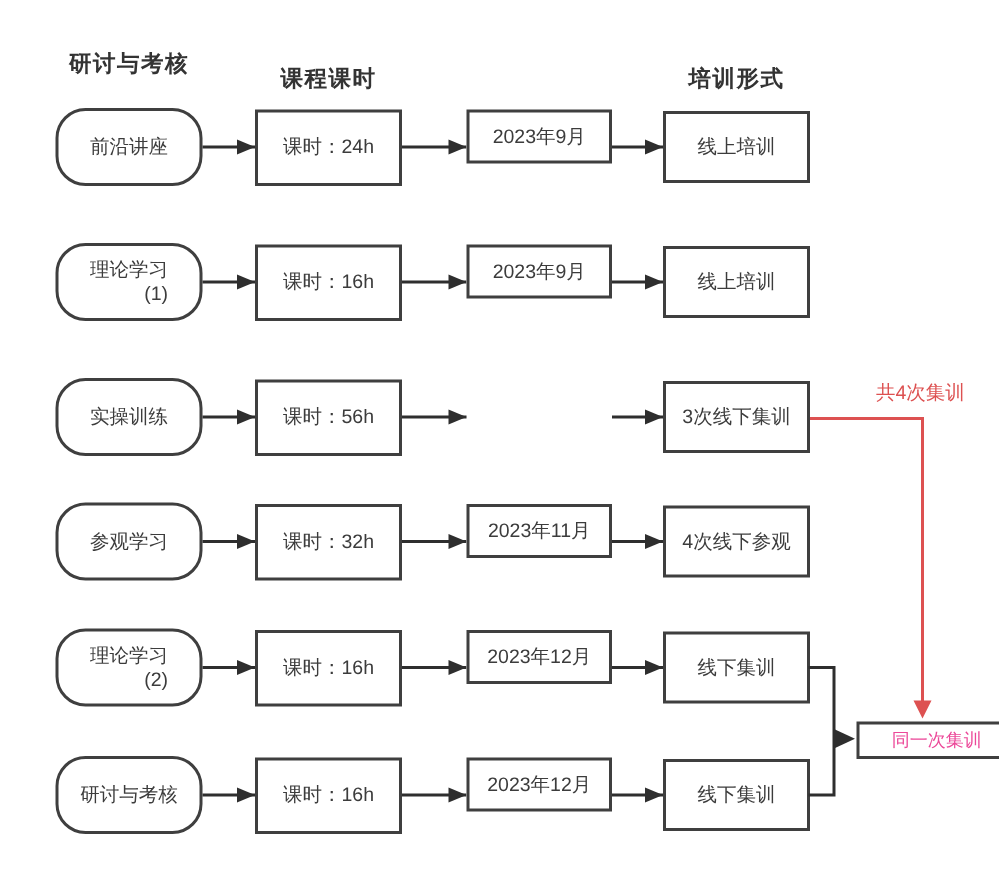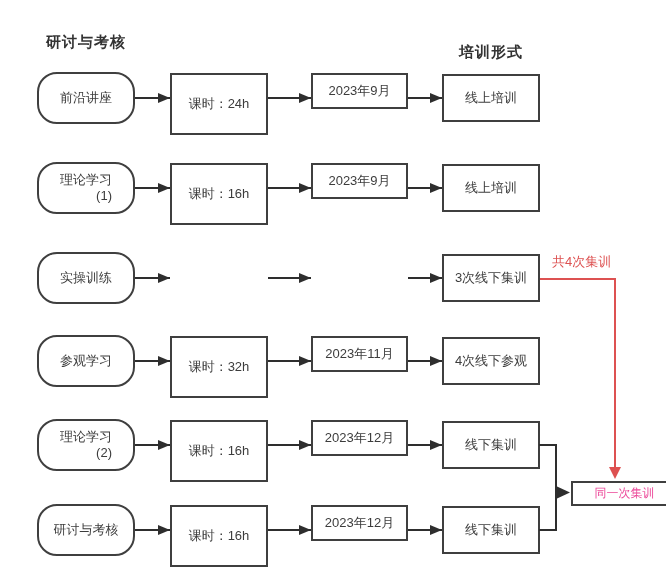--- a/index.html
+++ b/index.html
@@ -17,51 +17,52 @@
   .h3{left:311px;width:97px;top:43px;}
   .h4{left:442px;width:98px;top:43px;}
   
   .row{position:absolute;left:0;width:666px;height:52px;}
   .box{
     position:absolute;box-sizing:border-box;border:2px solid #3f3f3f;background:#ffffff;
     display:flex;align-items:center;justify-content:center;
     font-size:13px;color:#3c3c3c;text-align:right;white-space:pre-line;line-height:1.25;
   }
   .stage{left:37px;top:0;width:98px;height:52px;border-radius:20px;}
-  .hours{left:170px;top:1px;width:98px;height:62px;}
+  .hours{left:170px;top:1px;width:98px;height:51px;}
   .time{left:311px;top:1px;width:97px;height:36px;}
   .form{left:442px;top:2px;width:98px;height:48px;}
   
   .arrow{position:absolute;top:25px;height:2px;background:#2e2e2e;}
   .arrow::after{
     content:"";position:absolute;right:0;top:-4px;width:0;height:0;
     border-left:12px solid #2e2e2e;border-top:5px solid transparent;border-bottom:5px solid transparent;
   }
   .a1{left:135px;width:35px;}
   .a2{left:268px;width:43px;}
   .a3{left:408px;width:34px;}
   
   .overlay{position:absolute;left:0;top:0;pointer-events:none;}
   
   .red-label{
-    position:absolute;left:552px;top:253px;font-size:13px;color:#dd5151;white-space:nowrap;
+    position:absolute;left:584px;top:253px;font-size:13px;color:#dd5151;white-space:nowrap;
   }
   
   .merge-box{
     position:absolute;left:571px;top:481px;width:107px;height:25px;box-sizing:border-box;
     border:2px solid #3f3f3f;background:#ffffff;display:flex;align-items:center;justify-content:center;
     font-size:12px;color:#ec4899;
   }
 </style>
 </head>
 <body>
 
 <div class="canvas">
 
   <div class="header h1">研讨与考核</div>
+  <div class="header h2">课程课时</div>
   <div class="header h4">培训形式</div>
 
   <div class="row" style="top:72px">
     <div class="box stage">前沿讲座</div>
     <div class="arrow a1"></div>
     <div class="box hours">课时：24h</div>
     <div class="arrow a2"></div>
     <div class="box time">2023年9月</div>
     <div class="arrow a3"></div>
     <div class="box form">线上培训</div>
@@ -74,20 +75,21 @@
     <div class="box hours">课时：16h</div>
     <div class="arrow a2"></div>
     <div class="box time">2023年9月</div>
     <div class="arrow a3"></div>
     <div class="box form">线上培训</div>
   </div>
 
   <div class="row" style="top:252px">
     <div class="box stage">实操训练</div>
     <div class="arrow a1"></div>
+    <div class="box hours">课时：56h</div>
     <div class="arrow a2"></div>
     <div class="arrow a3"></div>
     <div class="box form">3次线下集训</div>
   </div>
 
   <div class="row" style="top:335px">
     <div class="box stage">参观学习</div>
     <div class="arrow a1"></div>
     <div class="box hours">课时：32h</div>
     <div class="arrow a2"></div>

